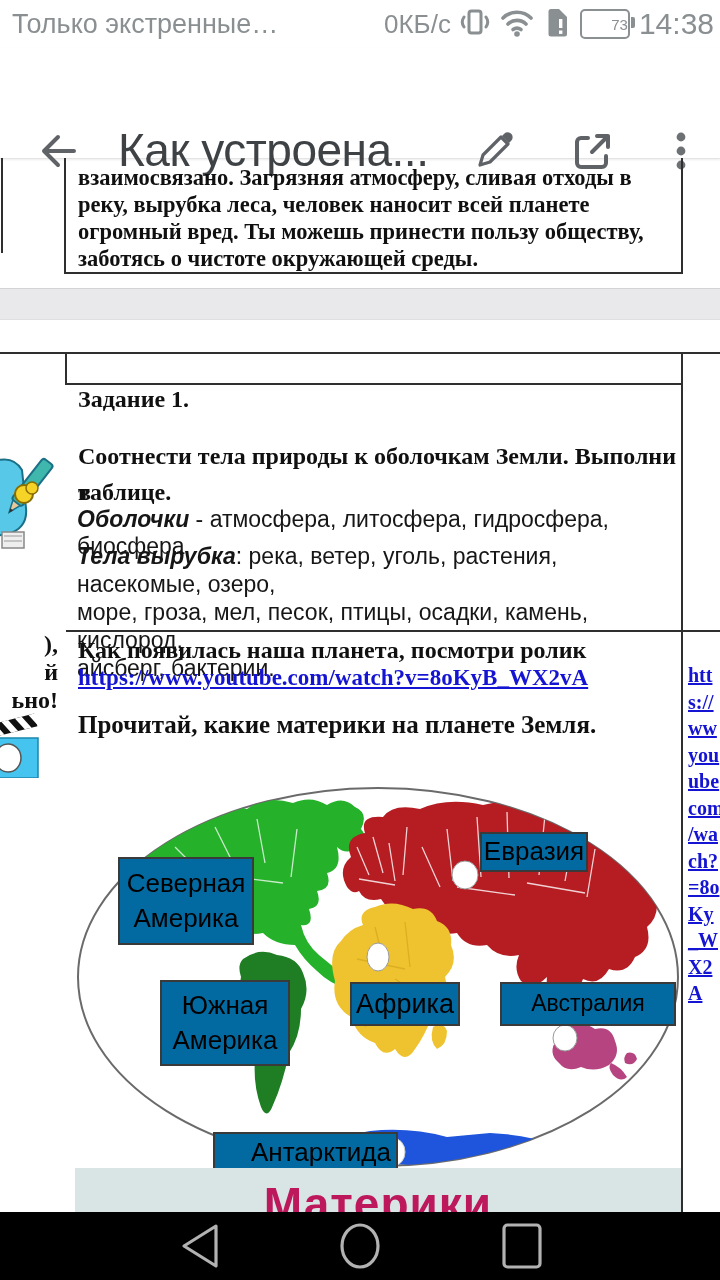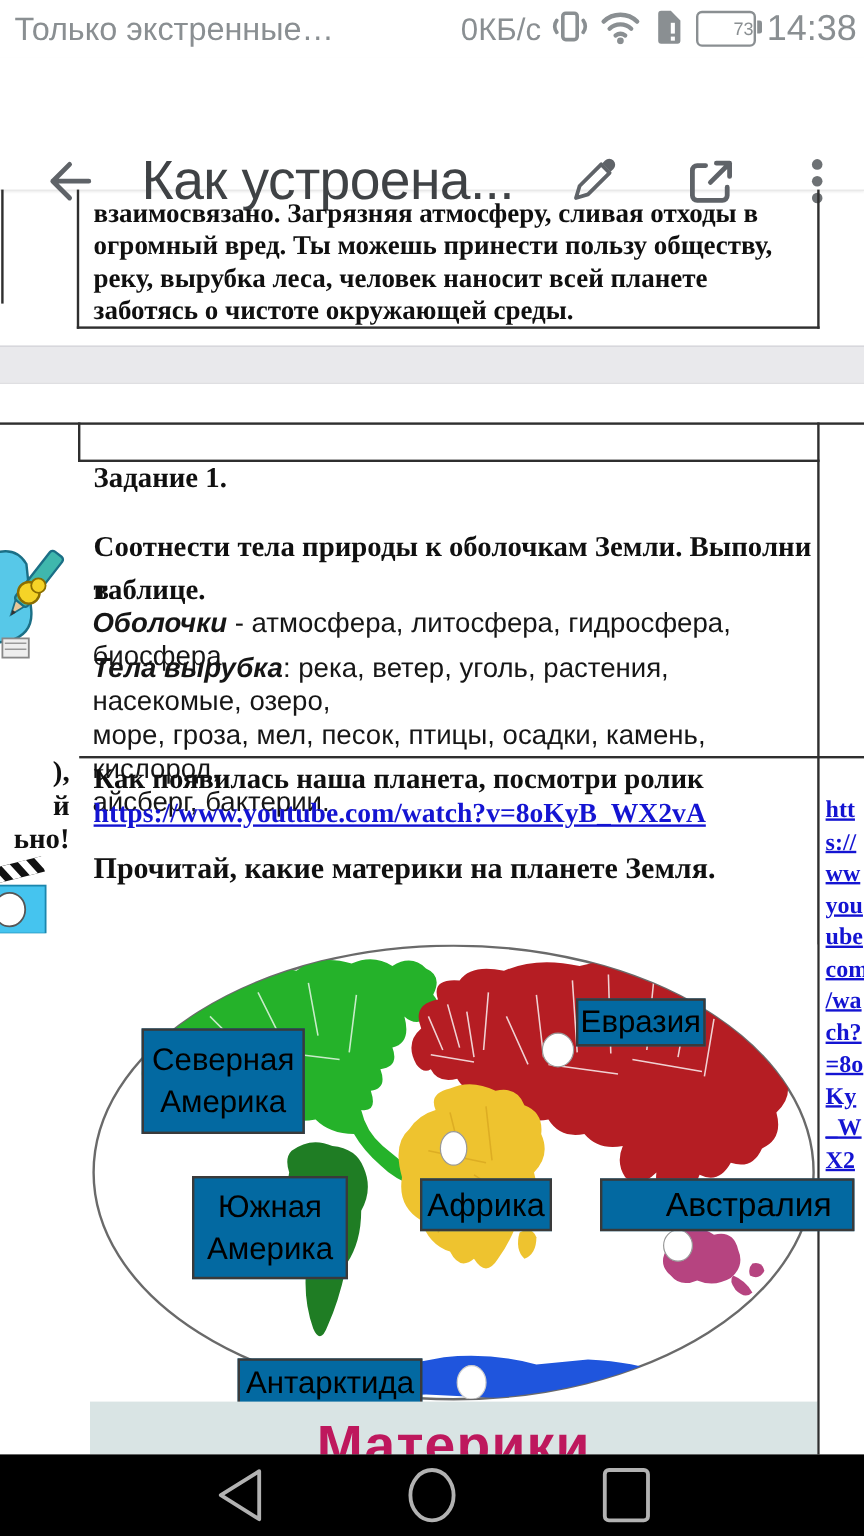--- a/index.html
+++ b/index.html
@@ -118,22 +118,22 @@
 
 <div>
 
   <div class="abs doc-line" style="left:1px;top:158px;width:2px;height:95px;"></div>
   <div class="abs doc-line" style="left:64px;top:158px;width:2px;height:116px;"></div>
   <div class="abs doc-line" style="left:681px;top:158px;width:2px;height:116px;"></div>
   <div class="abs doc-line" style="left:64px;top:272px;width:619px;height:2px;"></div>
 
   <div class="abs serifb para">
     <div>взаимосвязано. Загрязняя атмосферу, сливая отходы в</div>
+    <div>реку, вырубка леса, человек наносит всей планете</div>
     <div>огромный вред. Ты можешь принести пользу обществу,</div>
-    <div>реку, вырубка леса, человек наносит всей планете</div>
     <div>заботясь о чистоте окружающей среды.</div>
   </div>
 
   <div class="abs gray-band"></div>
 
   <div class="abs doc-line" style="left:0;top:352px;width:720px;height:2px;"></div>
   <div class="abs doc-line" style="left:65px;top:352px;width:2px;height:33px;"></div>
   <div class="abs doc-line" style="left:65px;top:383px;width:618px;height:2px;"></div>
   <div class="abs doc-line" style="left:681px;top:352px;width:2px;height:860px;"></div>
   <div class="abs doc-line" style="left:66px;top:630px;width:654px;height:2px;"></div>
@@ -260,24 +260,24 @@
       <span>Северная</span>
         <span>Америка</span>
       </div>
     <div class="map-label" style="left:85px;top:193px;width:126px;height:82px;">
       <span>Южная</span>
         <span>Америка</span>
       </div>
     <div class="map-label" style="left:275px;top:195px;width:106px;height:40px;font-size:27px;">
       <span>Африка</span>
       </div>
-    <div class="map-label" style="left:425px;top:195px;width:172px;height:40px;font-size:28px;padding-left:36px;">
+    <div class="map-label" style="left:425px;top:195px;width:172px;height:40px;font-size:23px;">
       <span>Австралия</span>
       </div>
-    <div class="map-label" style="left:123px;top:345px;width:150px;height:38px;">
+    <div class="map-label" style="left:138px;top:345px;width:150px;height:38px;padding-left:31px;">
       <span>Антарктида</span>
       </div>
   </div>
 
   <div class="abs caption-band">
     <div>Материки</div>
   </div>
 </div>
 
 <div class="abs nav-bar">

